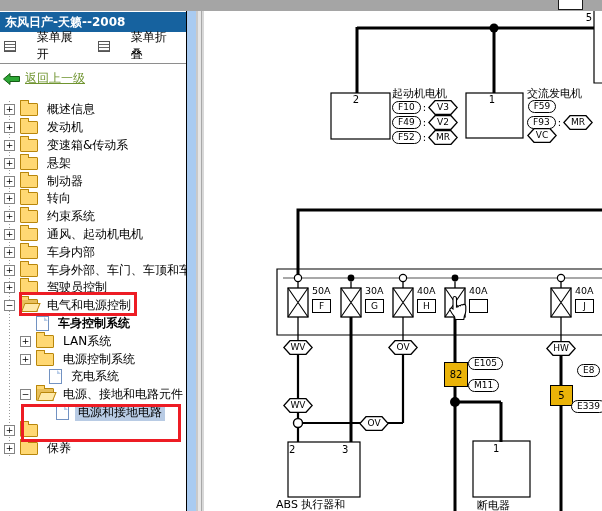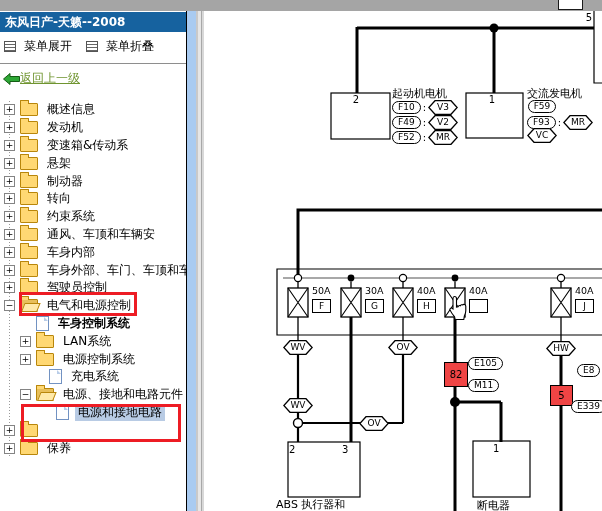--- a/index.html
+++ b/index.html
@@ -6,25 +6,25 @@
   #root{position:relative;width:602px;height:511px;background:#fff;overflow:hidden;
         font-family:"DejaVu Sans","Liberation Sans",sans-serif;color:#000;}
   
   .topbar{position:absolute;left:0;top:0;width:602px;height:11px;background:#a5a5a5;z-index:30;}
   .topbar-btn{position:absolute;left:558px;top:-2px;width:23px;height:10px;background:#fff;border:1px solid #1a1a1a;}
   
   .sidebar{position:absolute;left:0;top:11px;width:186px;height:500px;background:#fff;overflow:hidden;z-index:20;}
   .side-title{margin-top:1px;height:20px;line-height:20px;background:#16629f;color:#fff;
               font-size:12px;font-weight:bold;padding-left:5px;}
   .menu-row{display:flex;align-items:center;gap:6px;margin:6px 0 0 4px;font-size:12px;height:16px;}
-  .menu-item{display:flex;align-items:center;gap:8px;cursor:pointer;margin-right:8px;}
+  .menu-item{display:flex;align-items:center;gap:21px;cursor:pointer;margin-right:8px;}
   .lico{width:10px;height:9px;border:1px solid #555;background:#fff;
         background-image:repeating-linear-gradient(to bottom,transparent 0 2px,#666 2px 3px);}
   .sep{height:1px;background:#8e8e8e;margin-top:9px;}
-  .back-row{display:flex;align-items:center;margin:7px 0 0 3px;height:15px;}
+  .back-row{display:flex;align-items:center;gap:5px;margin:7px 0 0 3px;height:15px;}
   .back-link{color:#6f942f;font-size:12px;text-decoration:underline;cursor:pointer;}
   .current-row{display:flex;align-items:center;gap:5px;margin:3px 0 0 2px;height:16px;}
   .current-label{color:#0033cc;font-size:12px;font-weight:bold;}
   .pc-icon{width:13px;height:13px;position:relative;}
   .pc-icon .scr{position:absolute;left:0;top:0;width:11px;height:8px;border:1px solid #223;background:#4a7ac8;}
   .pc-icon .base{position:absolute;left:2px;top:10px;width:9px;height:2px;background:#667;}
   
   .tree{position:absolute;left:0;top:90px;right:0;
         background-image:repeating-linear-gradient(to bottom,#9a9a9a 0 1px,transparent 1px 3px);
         background-size:1px 372px;background-position:9px 0;background-repeat:no-repeat;}
@@ -51,21 +51,21 @@
   .splitter{position:absolute;left:186px;top:11px;width:18px;height:500px;z-index:25;
     background:linear-gradient(90deg,#000 0 1px,#a9cbf1 1px 10px,#c9c9c9 10px 12px,#e6e6e6 12px 15px,#a8a8a8 15px 16px,#d8d8d8 16px 18px);}
   
   svg.wires{position:absolute;left:0;top:0;z-index:5;}
   .dlbl{position:absolute;z-index:10;}
   .term{font-size:10px;}
   .cjk{font-size:11px;}
   .rat{font-size:9.5px;}
   .lbox{border:1px solid #000;background:#fff;width:17px;height:12px;font-size:9px;
         text-align:center;line-height:12px;}
-  .sqbox{border:1.3px solid #000;background:#ef4444;text-align:center;font-size:10px;}
+  .sqbox{border:1.3px solid #000;background:#eab308;text-align:center;font-size:10px;}
   .stad{display:inline-block;border:1px solid #000;border-radius:8px;padding:0 5px;font-size:9px;
         line-height:11px;background:#fff;}
   .crow{display:flex;align-items:center;gap:2px;height:15px;}
   .cl{font-size:10px;}
   .hexi{display:inline-block;position:relative;width:30px;height:15px;vertical-align:middle;}
   .hexi svg{position:absolute;left:0;top:0;}
   .hexi .ht{position:absolute;left:0;top:0;width:30px;text-align:center;font-size:9px;line-height:15px;}
   .hexa{position:absolute;width:30px;height:15px;z-index:12;}
   .hexa svg{position:absolute;left:0;top:0;}
   .hexa .ht{position:absolute;left:0;top:0;width:30px;text-align:center;font-size:9px;line-height:15px;}
@@ -289,21 +289,21 @@
           <span class="tlabel">转向</span>
         </div>
         <div class="trow" style="padding-left: 4px;">
           <span class="expbox">+</span>
           <span class="icon-folder"></span>
           <span class="tlabel">约束系统</span>
         </div>
         <div class="trow" style="padding-left: 4px;">
           <span class="expbox">+</span>
           <span class="icon-folder"></span>
-          <span class="tlabel">通风、车顶和车辆安</span>
+          <span class="tlabel">通风、起动机电机</span>
         </div>
         <div class="trow" style="padding-left: 4px;">
           <span class="expbox">+</span>
           <span class="icon-folder"></span>
           <span class="tlabel">车身内部</span>
         </div>
         <div class="trow" style="padding-left: 4px;">
           <span class="expbox">+</span>
           <span class="icon-folder"></span>
           <span class="tlabel">车身外部、车门、车顶和车辆安</span>

